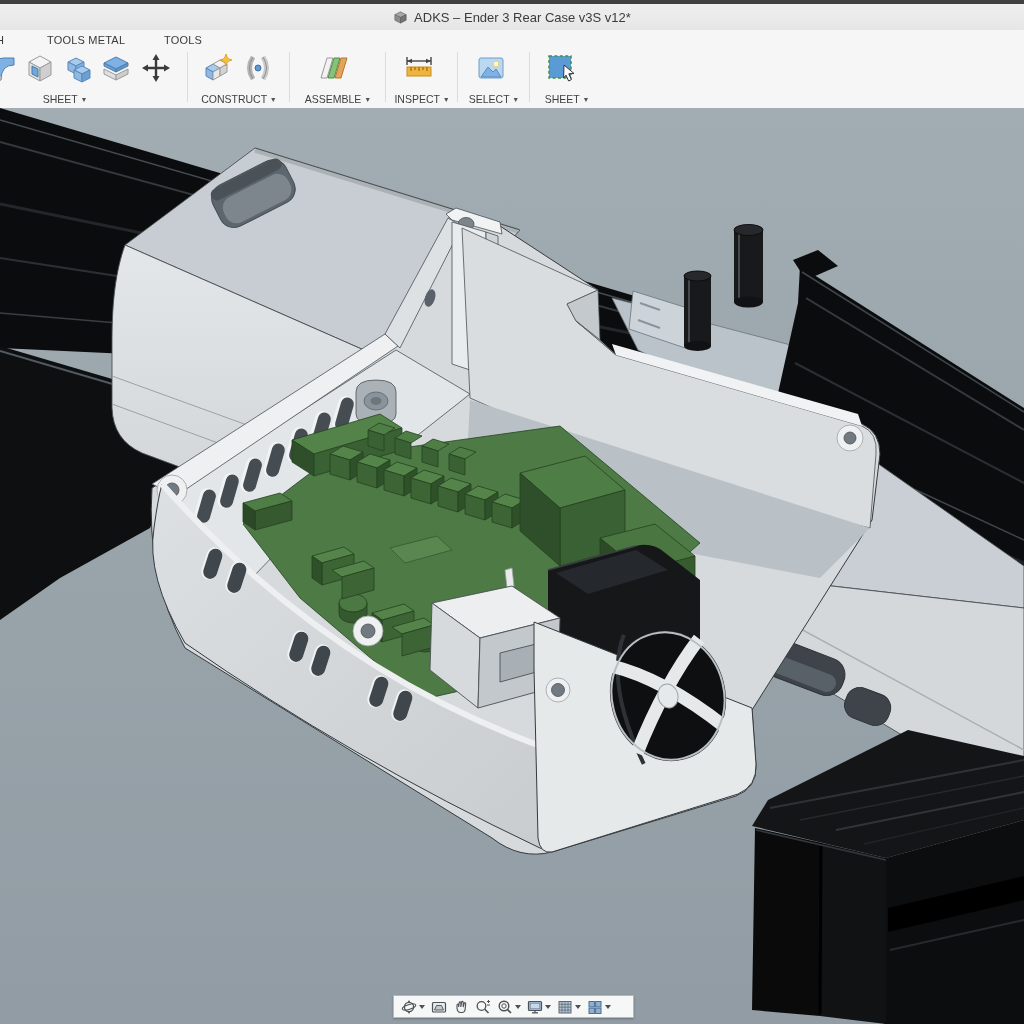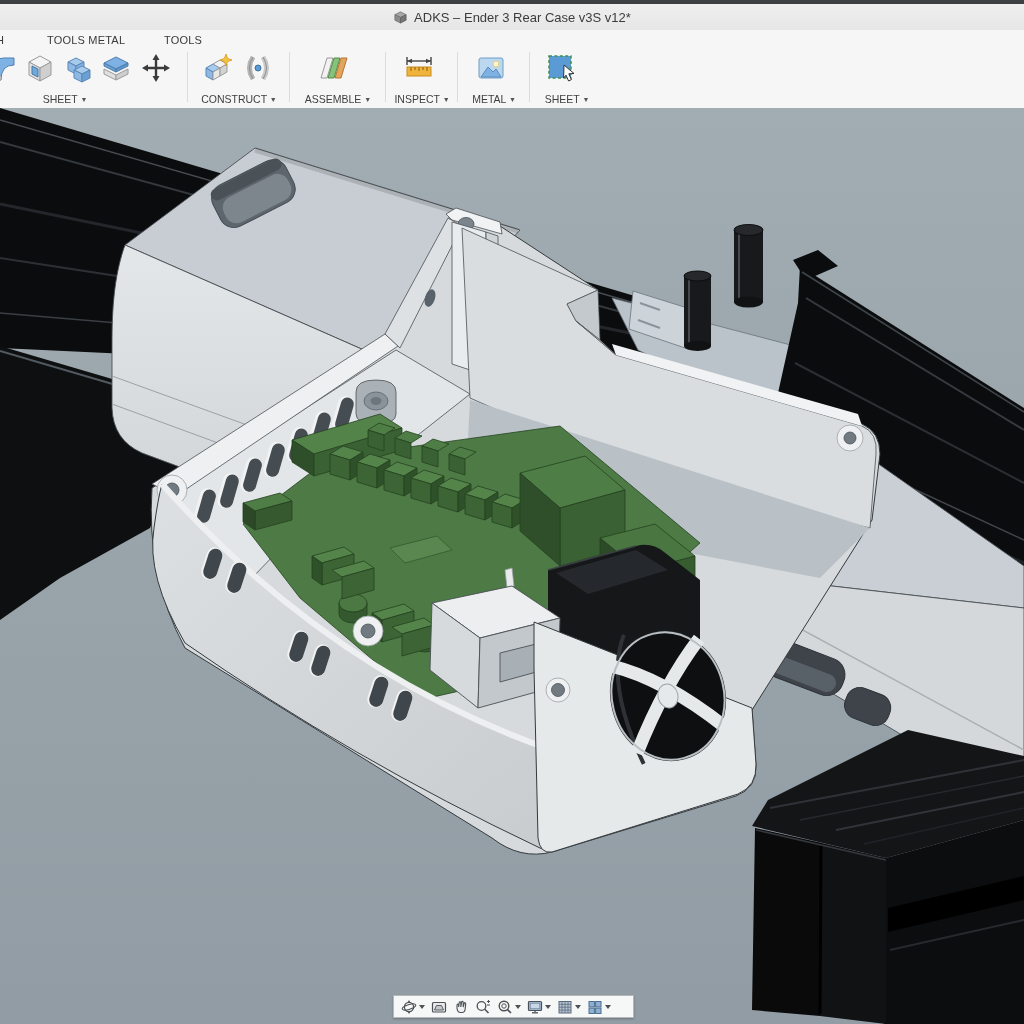--- a/index.html
+++ b/index.html
@@ -149,21 +149,21 @@
     <div class="gsep" style="left:457px"></div>
 
     <div class="group" style="left:459px;width:70px">
       <span class="tool" style="left:16px">
         <svg viewBox="0 0 32 32">
           <rect x="4" y="6" width="24" height="20" rx="2" fill="#bcd8f0" stroke="#6f9ec7"></rect>
           <circle cx="21" cy="12" r="3" fill="#fdf6cf" stroke="#e0cf7e"></circle>
           <path d="M6,25 L13,15 L18,20 L21,17 L26,25 Z" fill="#7fb2e4" stroke="#5b8cbb"></path>
         </svg>
       </span>
-      <span class="glabel"><span>METAL</span> <span class="arr">▼</span></span>
+      <span class="glabel"><span>SELECT</span> <span class="arr">▼</span></span>
     </div>
     <div class="gsep" style="left:529px"></div>
 
     <div class="group" style="left:531px;width:72px">
       <span class="tool" style="left:14px">
         <svg viewBox="0 0 32 32">
           <rect x="4" y="4" width="22" height="22" fill="#5b9bd5"></rect>
           <rect x="4" y="4" width="22" height="22" fill="none" stroke="#3f8f4f" stroke-width="1.5" stroke-dasharray="3,2.4"></rect>
           <path d="M19,13 L29,21.5 L23.8,21.8 L26.4,27.6 L23.6,29 L21,23.2 L18.6,26 Z" fill="#fff" stroke="#333" stroke-width="1"></path>
         </svg>

